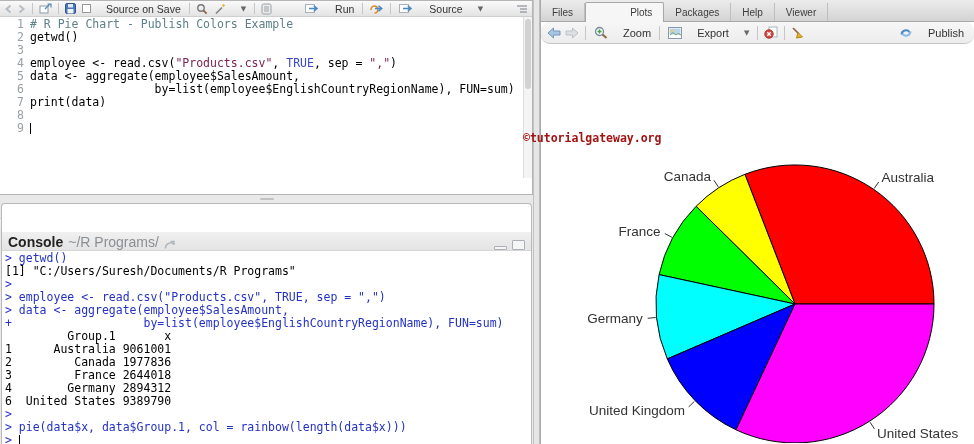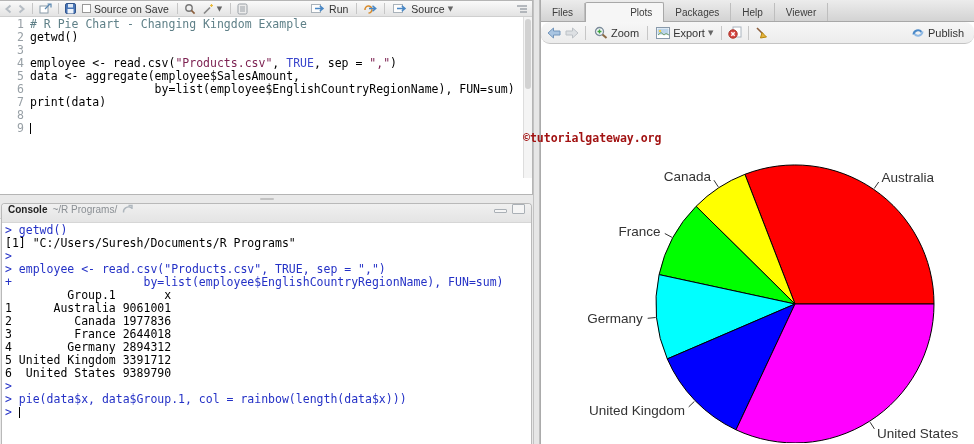--- a/index.html
+++ b/index.html
@@ -10,21 +10,21 @@
 
   
   .left-col { position:absolute; left:0; top:0; width:533px; height:444px; background:#E9E9E9; }
   .v-divider { position:absolute; left:533px; top:0; width:7px; height:444px; background:#E6E6E6; border-left:1px solid #C2C2C2; border-right:1px solid #BDBDBD; cursor:col-resize; }
 
   
   .editor-pane { position:absolute; left:0; top:0; width:533px; height:195px; background:#fff; border:1px solid #B5B5B5; border-left:none; }
   .editor-toolbar { height:16px; display:flex; align-items:center; gap:4px; padding:0 4px; background:linear-gradient(#FAFAFA,#E3E3E3); border-bottom:1px solid #CFCFCF; font-size:10.5px; color:#333; }
   .tb-sep { width:1px; height:11px; background:#C6C6C6; margin:0 2px; }
   .sp-grow { flex:1; }
-  .tb-btn { display:flex; align-items:center; gap:3px; padding:0 2px; cursor:default; }
+  .tb-btn { display:flex; align-items:center; gap:15px; padding:0 2px; cursor:default; }
   .caret { font-family:"DejaVu Sans", sans-serif; font-size:7px; color:#666; }
   .checkbox { width:9px; height:9px; border:1px solid #999; background:#fff; display:inline-block; }
 
   .editor-body { position:relative; height:161px; background:#fff; overflow:hidden; }
   .gutter { position:absolute; left:0; top:1px; width:24px; text-align:right; color:#98A0A6; font:11.5px/13px "DejaVu Sans Mono", monospace; }
   .gutter div { height:13px; }
   .code-area { position:absolute; left:30px; top:1px; right:10px; font:11.5px/13px "DejaVu Sans Mono", monospace; color:#000; }
   .code-line { height:13px; white-space:pre; }
   .code-line .comment { color:#5F8088; }
   .code-line .string  { color:#7D2252; }
@@ -35,21 +35,21 @@
 
   .editor-status { height:16px; display:flex; align-items:flex-start; gap:6px; padding:0 6px; background:linear-gradient(#F4F4F4,#E6E6E6); border-top:1px solid #D0D0D0; font-size:10px; color:#444;margin-top:40px; }
   .updown { display:inline-flex; flex-direction:column; font-family:"DejaVu Sans", sans-serif; font-size:4.5px; line-height:4px; color:#777; }
 
   
   .h-splitter { position:absolute; left:0; top:195px; width:533px; height:8px; cursor:row-resize; }
   .h-splitter .dot { position:absolute; left:50%; top:3px; width:14px; height:2px; margin-left:-7px; background:#C2C2C2; border-radius:1px; }
 
   
   .console-pane { position:absolute; left:1px; top:203px; width:531px; height:241px; background:#fff; border:1px solid #B9B9B9; border-bottom:none; border-radius:4px 4px 0 0; overflow:hidden; }
-  .console-header { height:19px; display:flex; align-items:flex-start; gap:5px; padding:0 6px; background:linear-gradient(#F0F0F0,#E4E4E4); border-bottom:1px solid #D6D6D6; font-size:10px; }
+  .console-header { height:19px; display:flex; align-items:flex-end; gap:5px; padding:0 6px; background:linear-gradient(#F0F0F0,#E4E4E4); border-bottom:1px solid #D6D6D6; font-size:14px;margin-top:28px; }
   .console-title { font-weight:bold; color:#222; }
   .console-path { color:#8A8F94; }
   .win-btn { width:13px; height:10px; border:1px solid #AAB0B6; background:#F5F5F5; display:inline-block; border-radius:1px; }
   .win-btn.min { height:4px; margin-top:5px; }
   .console-body { padding:1px 12px 0 3px; font:11.5px/13px "DejaVu Sans Mono", monospace; }
   .console-line { height:13px; white-space:pre; }
   .console-line.input { color:#2431C6; }
   .console-line.output { color:#000; }
 
   
@@ -179,21 +179,21 @@
             <div>2</div>
             <div>3</div>
             <div>4</div>
             <div>5</div>
             <div>6</div>
             <div>7</div>
             <div>8</div>
             <div>9</div>
           </div>
         <div class="code-area" id="code">
-            <div class="code-line"><span class="comment"># R Pie Chart - Changing Kingdom Example</span></div>
+            <div class="code-line"><span class="comment"># R Pie Chart - Publish Colors Example</span></div>
             <div class="code-line"><span class="plain">getwd()</span></div>
             <div class="code-line"></div>
             <div class="code-line"><span class="plain">employee &lt;- read.csv(</span><span class="string">"Products.csv"</span><span class="plain">, </span><span class="keyword">TRUE</span><span class="plain">, sep = </span><span class="string">","</span><span class="plain">)</span></div>
             <div class="code-line"><span class="plain">data &lt;- aggregate(employee$SalesAmount,</span></div>
             <div class="code-line"><span class="plain">                  by=list(employee$EnglishCountryRegionName), FUN=sum)</span></div>
             <div class="code-line"><span class="plain">print(data)</span></div>
             <div class="code-line"></div>
             <div class="code-line"><span class="cursor"></span></div>
           </div>
         <div class="editor-scrollbar">
@@ -236,27 +236,27 @@
           </span>
         <span class="sp-grow"></span>
         <span class="win-btn min"></span>
         <span class="win-btn"></span>
       </div>
       <div class="console-body" id="console">
           <div class="console-line input">&gt; getwd()</div>
           <div class="console-line output">[1] "C:/Users/Suresh/Documents/R Programs"</div>
           <div class="console-line input">&gt;</div>
           <div class="console-line input">&gt; employee &lt;- read.csv("Products.csv", TRUE, sep = ",")</div>
+          <div class="console-line input">&gt; data &lt;- aggregate(employee$SalesAmount,</div>
           <div class="console-line input">+                   by=list(employee$EnglishCountryRegionName), FUN=sum)</div>
           <div class="console-line output">         Group.1       x</div>
           <div class="console-line output">1      Australia 9061001</div>
           <div class="console-line output">2         Canada 1977836</div>
           <div class="console-line output">3         France 2644018</div>
           <div class="console-line output">4        Germany 2894312</div>
-          <div class="console-line output">5 United Kingdom 3391712</div>
           <div class="console-line output">6  United States 9389790</div>
           <div class="console-line input">&gt;</div>
           <div class="console-line input">&gt; pie(data$x, data$Group.1, col = rainbow(length(data$x)))</div>
           <div class="console-line input">&gt; <span class="cursor"></span></div>
         </div>
     </div>
   </div>
 
   <div class="v-divider"></div>
 

